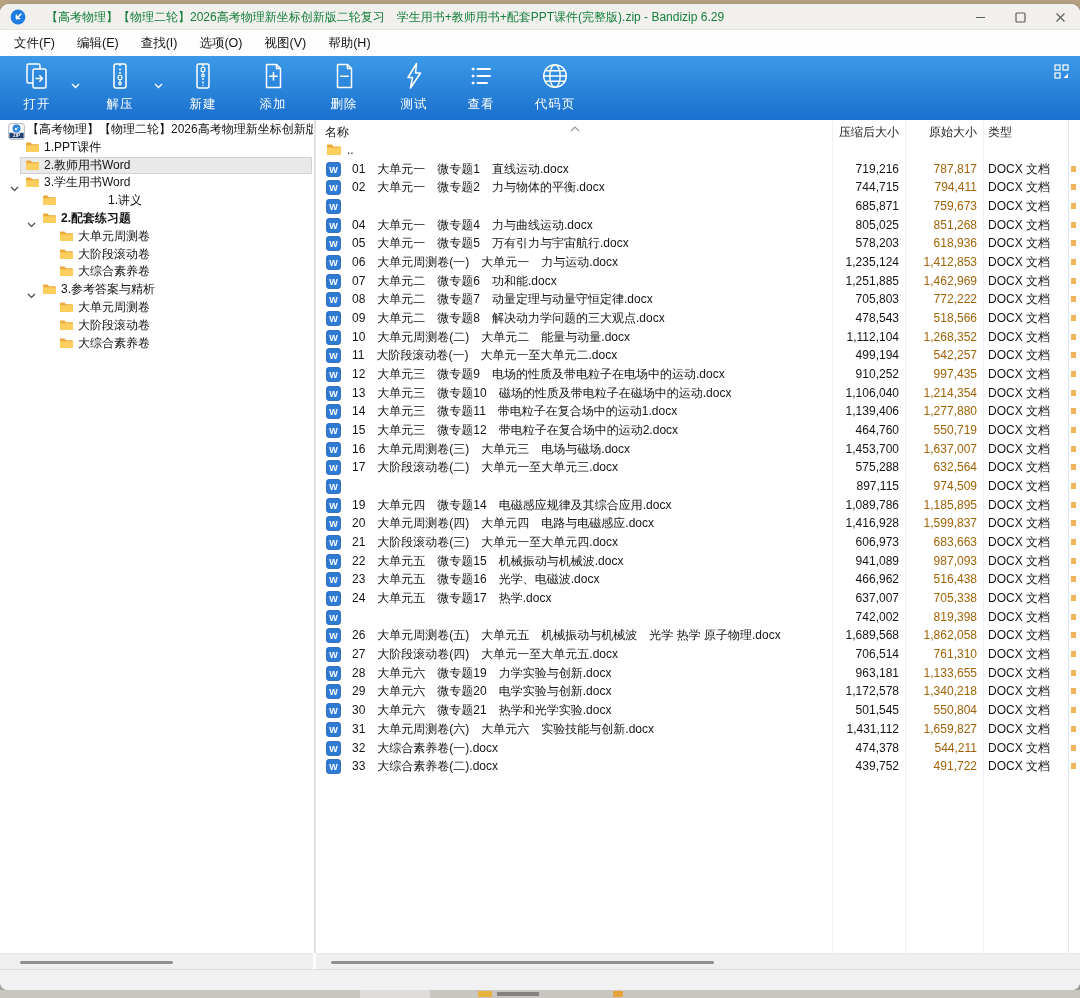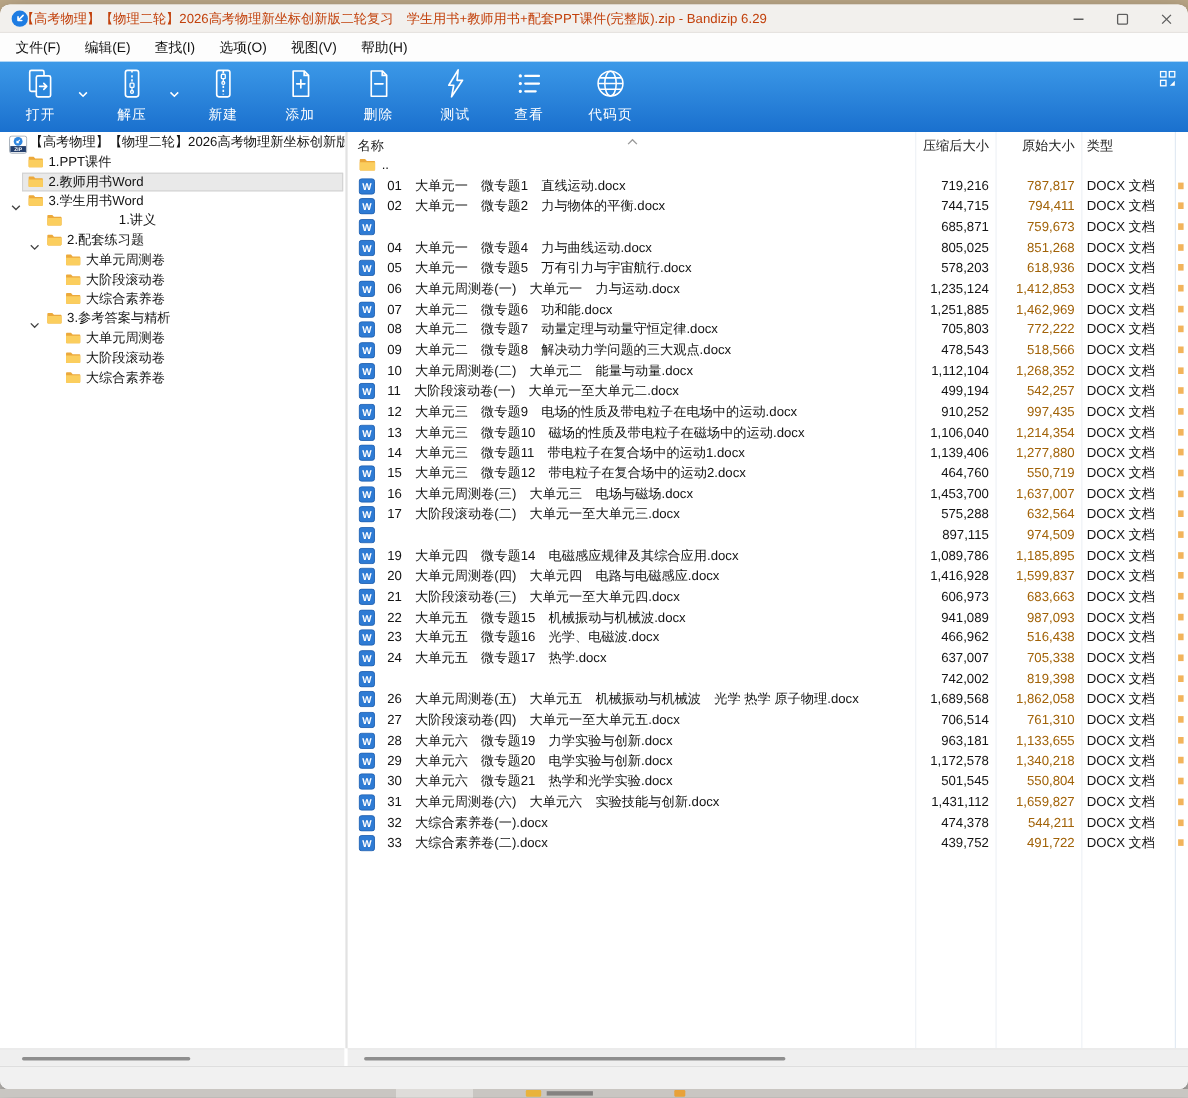--- a/index.html
+++ b/index.html
@@ -11,21 +11,21 @@
   html,body{width:1080px;height:998px;overflow:hidden;}
   body{font-family:"Liberation Sans","DejaVu Sans",sans-serif;font-size:12px;color:#1a1a1a;
        background:linear-gradient(var(--desktop-top) 0 40%, var(--desktop-bottom) 60% 100%);}
   .screen{position:relative;width:1080px;height:998px;}
   .window{position:absolute;left:0;top:4px;width:1080px;height:986px;background:#fff;
           border-radius:9px 9px 8px 8px;box-shadow:2px 8px 20px rgba(0,0,0,.45);overflow:hidden;}
   
   .titlebar{position:absolute;left:0;top:0;width:100%;height:26px;background:var(--titlebar);
             border-bottom:1px solid #e6e3e0;}
   .app-icon{position:absolute;left:10px;top:5px;width:16px;height:16px;}
-  .title{position:absolute;left:19px;top:0;line-height:26px;color:#c2410c;white-space:nowrap;}
+  .title{position:absolute;left:46px;top:0;line-height:26px;color:#15803d;white-space:nowrap;}
   .winbtn{position:absolute;top:0;width:36px;height:26px;display:flex;align-items:center;justify-content:center;color:#5d5d5d;}
   .winbtn.min{left:962px}.winbtn.max{left:1002px}.winbtn.close{left:1042px}
   
   .menubar{position:absolute;left:0;top:26px;width:100%;height:26px;background:#fdfdfd;
            display:flex;align-items:center;padding-left:10px;gap:14px;font-size:12.5px;color:#111;}
   .menubar span{padding:2px 4px;}
   
   .toolbar{position:absolute;left:0;top:52px;width:100%;height:64px;
            background:linear-gradient(var(--toolbar-top),var(--toolbar-bottom));}
   .tb{position:absolute;top:5px;width:56px;text-align:center;color:#fff;}
@@ -252,21 +252,21 @@
               <span class="t-lb" style="left: 61px; margin-left: 47px;">1.讲义</span>
             </div>
             <div class="tree-row" style="top: 90px;">
               <span class="chev" style="left: 27px;"><svg width="9" height="6" viewBox="0 0 9 6">
                   <polyline points="1,1 4.5,4.5 8,1" fill="none" stroke="#444" stroke-width="1.2"></polyline>
                 </svg></span>
               <span class="t-ic" style="left: 42px;"><svg width="15" height="12" viewBox="0 0 16 13">
                   <path d="M1 2.6 C1 2 1.45 1.6 2 1.6 H5.9 L7.5 3.4 H14 C14.6 3.4 15 3.8 15 4.4 V11 C15 11.6 14.6 12 14 12 H2 C1.45 12 1 11.6 1 11 Z" fill="#eca93b"></path>
                   <path d="M1 4.6 H15 V11 C15 11.6 14.6 12 14 12 H2 C1.45 12 1 11.6 1 11 Z" fill="#fbce5e"></path>
                 </svg></span>
-              <span class="t-lb" style="left: 61px;">2.配套练习题</span>
+              <span class="t-lb" style="left: 61px; font-weight: bold;">2.配套练习题</span>
             </div>
             <div class="tree-row" style="top: 107.8px;">
               <span class="t-ic" style="left: 59px;"><svg width="15" height="12" viewBox="0 0 16 13">
                   <path d="M1 2.6 C1 2 1.45 1.6 2 1.6 H5.9 L7.5 3.4 H14 C14.6 3.4 15 3.8 15 4.4 V11 C15 11.6 14.6 12 14 12 H2 C1.45 12 1 11.6 1 11 Z" fill="#eca93b"></path>
                   <path d="M1 4.6 H15 V11 C15 11.6 14.6 12 14 12 H2 C1.45 12 1 11.6 1 11 Z" fill="#fbce5e"></path>
                 </svg></span>
               <span class="t-lb" style="left: 78px;">大单元周测卷</span>
             </div>
             <div class="tree-row" style="top: 125.6px;">
               <span class="t-ic" style="left: 59px;"><svg width="15" height="12" viewBox="0 0 16 13">

